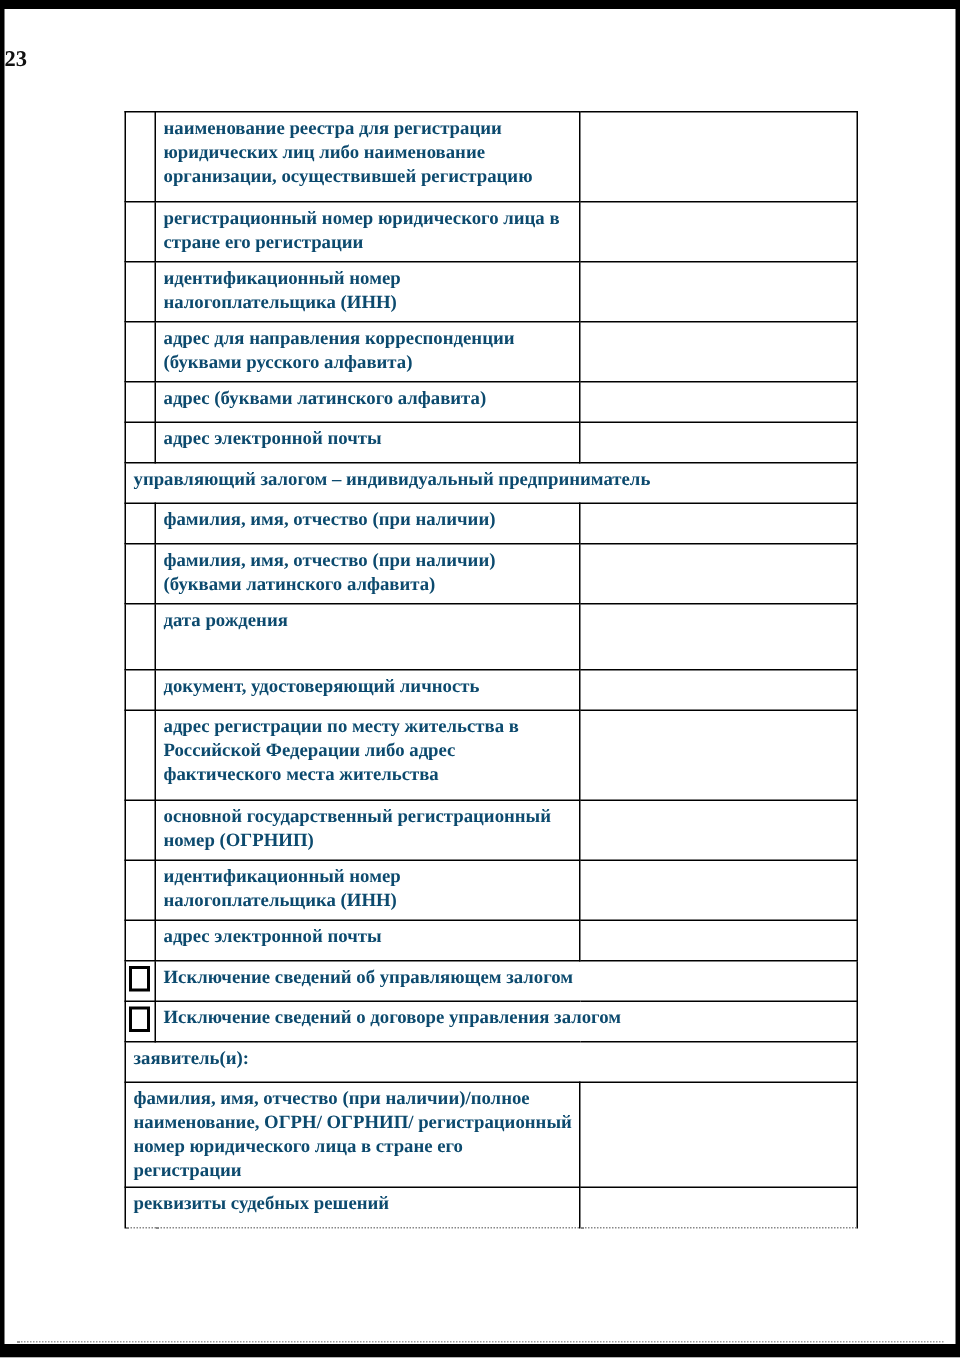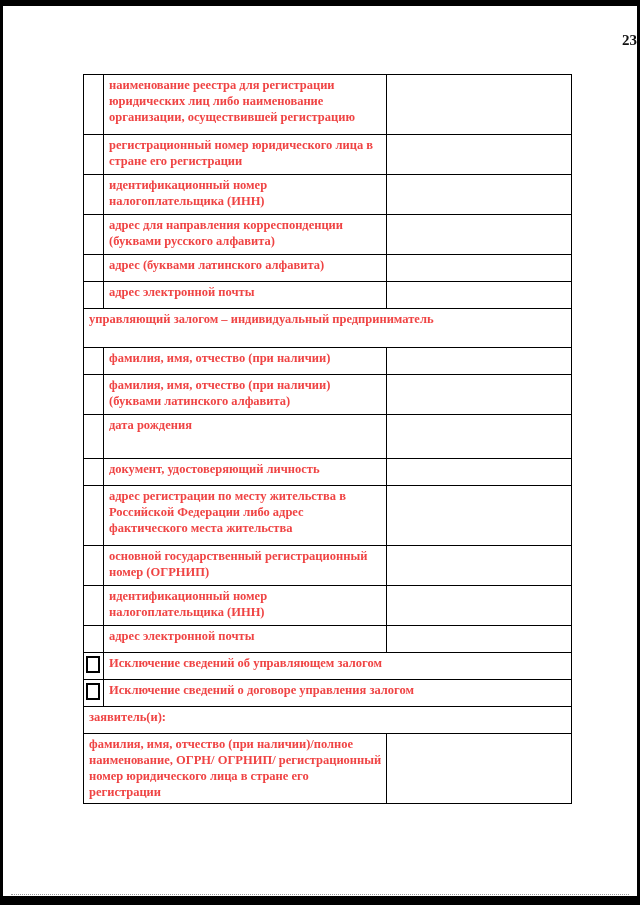--- a/index.html
+++ b/index.html
@@ -18,36 +18,36 @@
     border-bottom: 9px solid #000000;
     border-left: 3px solid #000000;
     border-right: 3px solid #000000;
     overflow: hidden;
   }
   .page-number {
     position: absolute;
     top: 26px;
     left: 0;
     right: 0;
-    text-align: right;
+    text-align: left;
     font-size: 15px;
     font-weight: bold;
     color: #111;
   }
   table.form-table {
     position: absolute;
     top: 68px;
     left: 80px;
     width: 488px;
     border-collapse: collapse;
     table-layout: fixed;
     font-size: 12.5px;
     line-height: 1.28;
     font-weight: bold;
-    color: #ef4444;
+    color: #0c4a6e;
   }
   col.c-indent { width: 20px; }
   col.c-label  { width: 283px; }
   col.c-value  { width: 185px; }
   td {
     border: 1px solid #000;
     padding: 2px 4px 3px 5px;
     vertical-align: top;
     word-wrap: break-word;
   }
@@ -110,21 +110,21 @@
         <tr style="height: 27px;">
           <td class="indent"></td>
           <td class="label">адрес (буквами латинского алфавита)</td>
           <td class="value"></td>
         </tr>
         <tr style="height: 27px;">
           <td class="indent"></td>
           <td class="label">адрес электронной почты</td>
           <td class="value"></td>
         </tr>
-        <tr style="height: 39px;">
+        <tr style="height: 27px;">
           <td class="section" colspan="3">управляющий залогом – индивидуальный предприниматель</td>
         </tr>
         <tr style="height: 27px;">
           <td class="indent"></td>
           <td class="label">фамилия, имя, отчество (при наличии)</td>
           <td class="value"></td>
         </tr>
         <tr style="height: 40px;">
           <td class="indent"></td>
           <td class="label">фамилия, имя, отчество (при наличии) (буквами латинского алфавита)</td>
@@ -168,17 +168,21 @@
           <td class="cb-cell"><span class="cb"></span></td>
           <td class="cb-label" colspan="2">Исключение сведений о договоре управления залогом</td>
         </tr>
         <tr style="height: 27px;">
           <td class="section" colspan="3">заявитель(и):</td>
         </tr>
         <tr style="height: 60px;">
           <td class="label wide" colspan="2">фамилия, имя, отчество (при наличии)/полное наименование, ОГРН/ ОГРНИП/ регистрационный номер юридического лица в стране его регистрации</td>
           <td class="value"></td>
         </tr>
+        <tr class="last-row" style="height: 27px;">
+          <td class="label wide" colspan="2">реквизиты судебных решений</td>
+          <td class="value"></td>
+        </tr>
       </tbody>
   </table>
 
   <div class="page-break-dots"></div>
 </div>
 
 </body></html>

